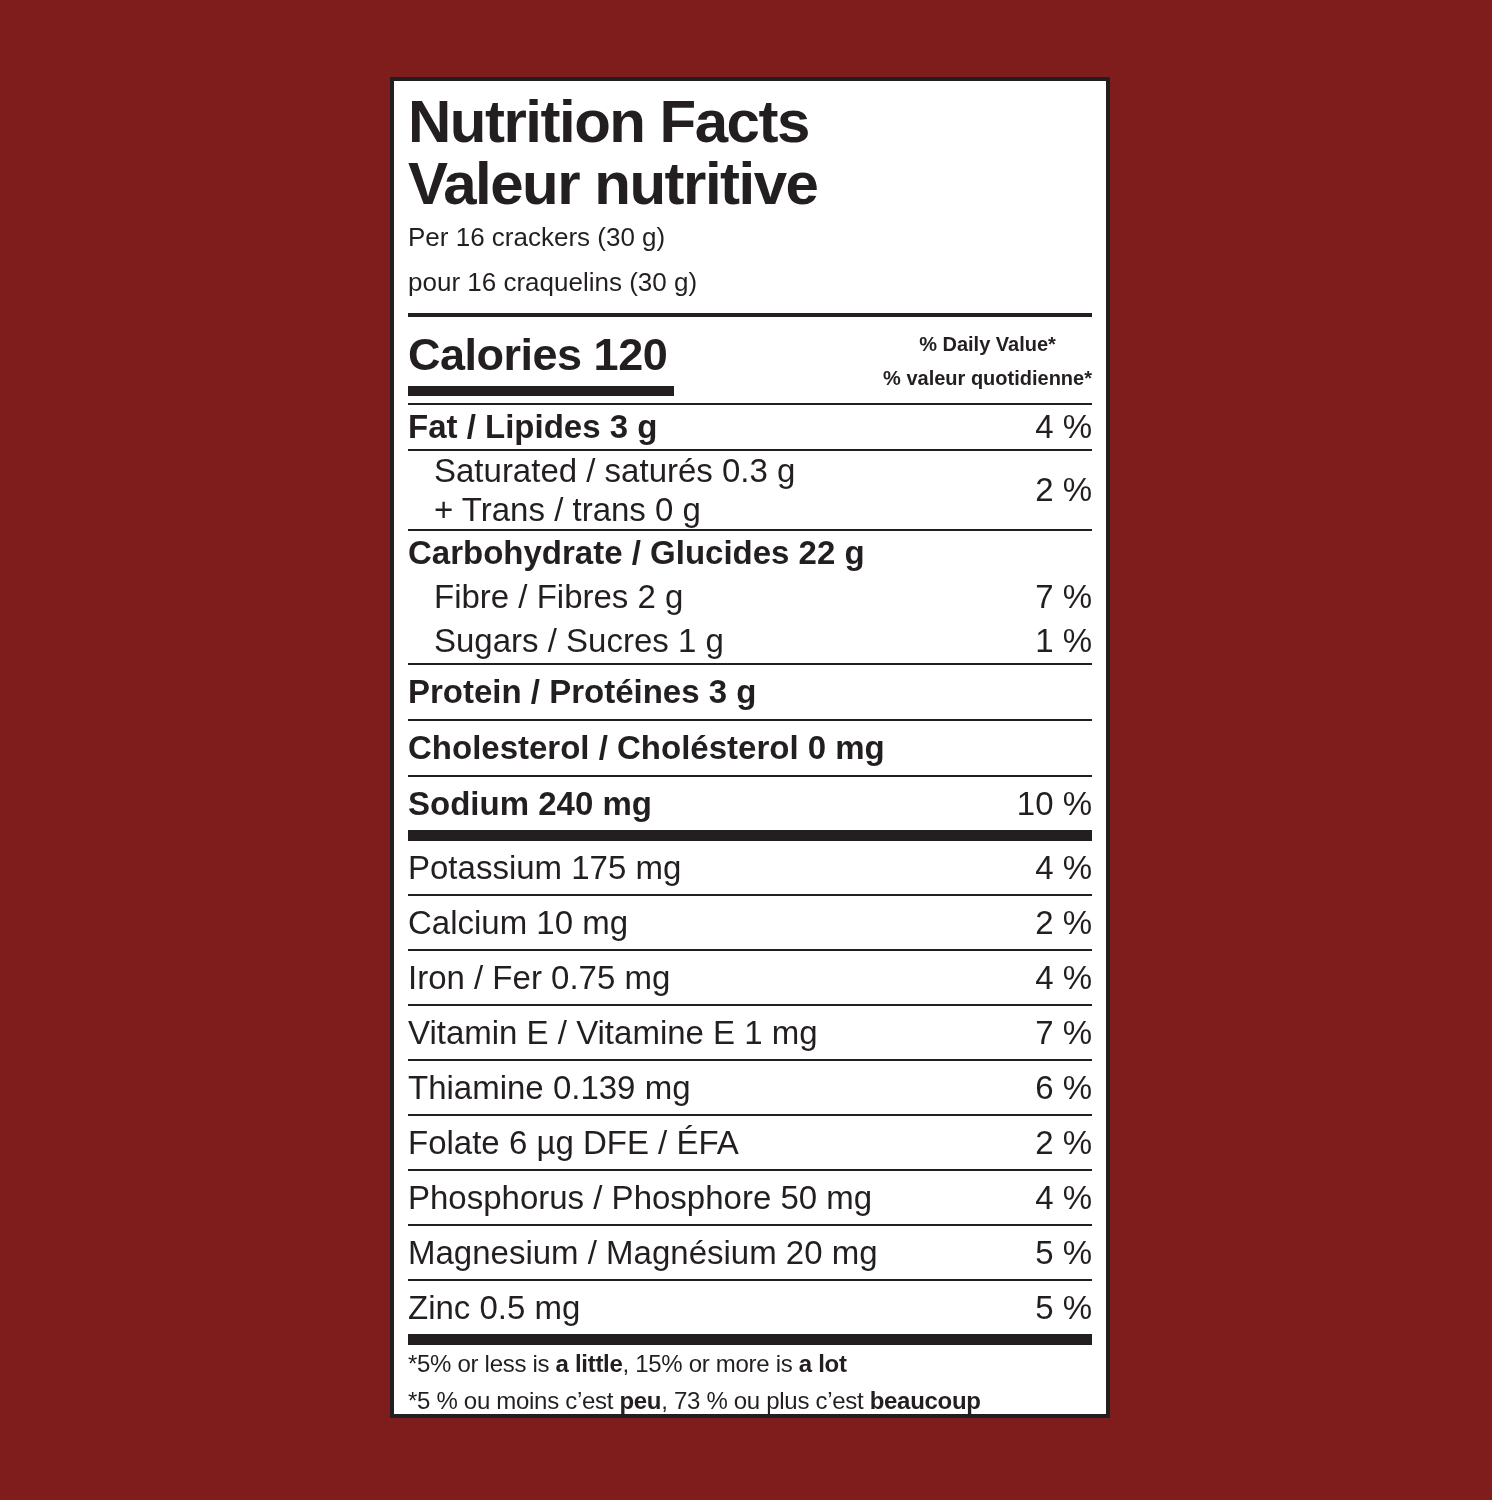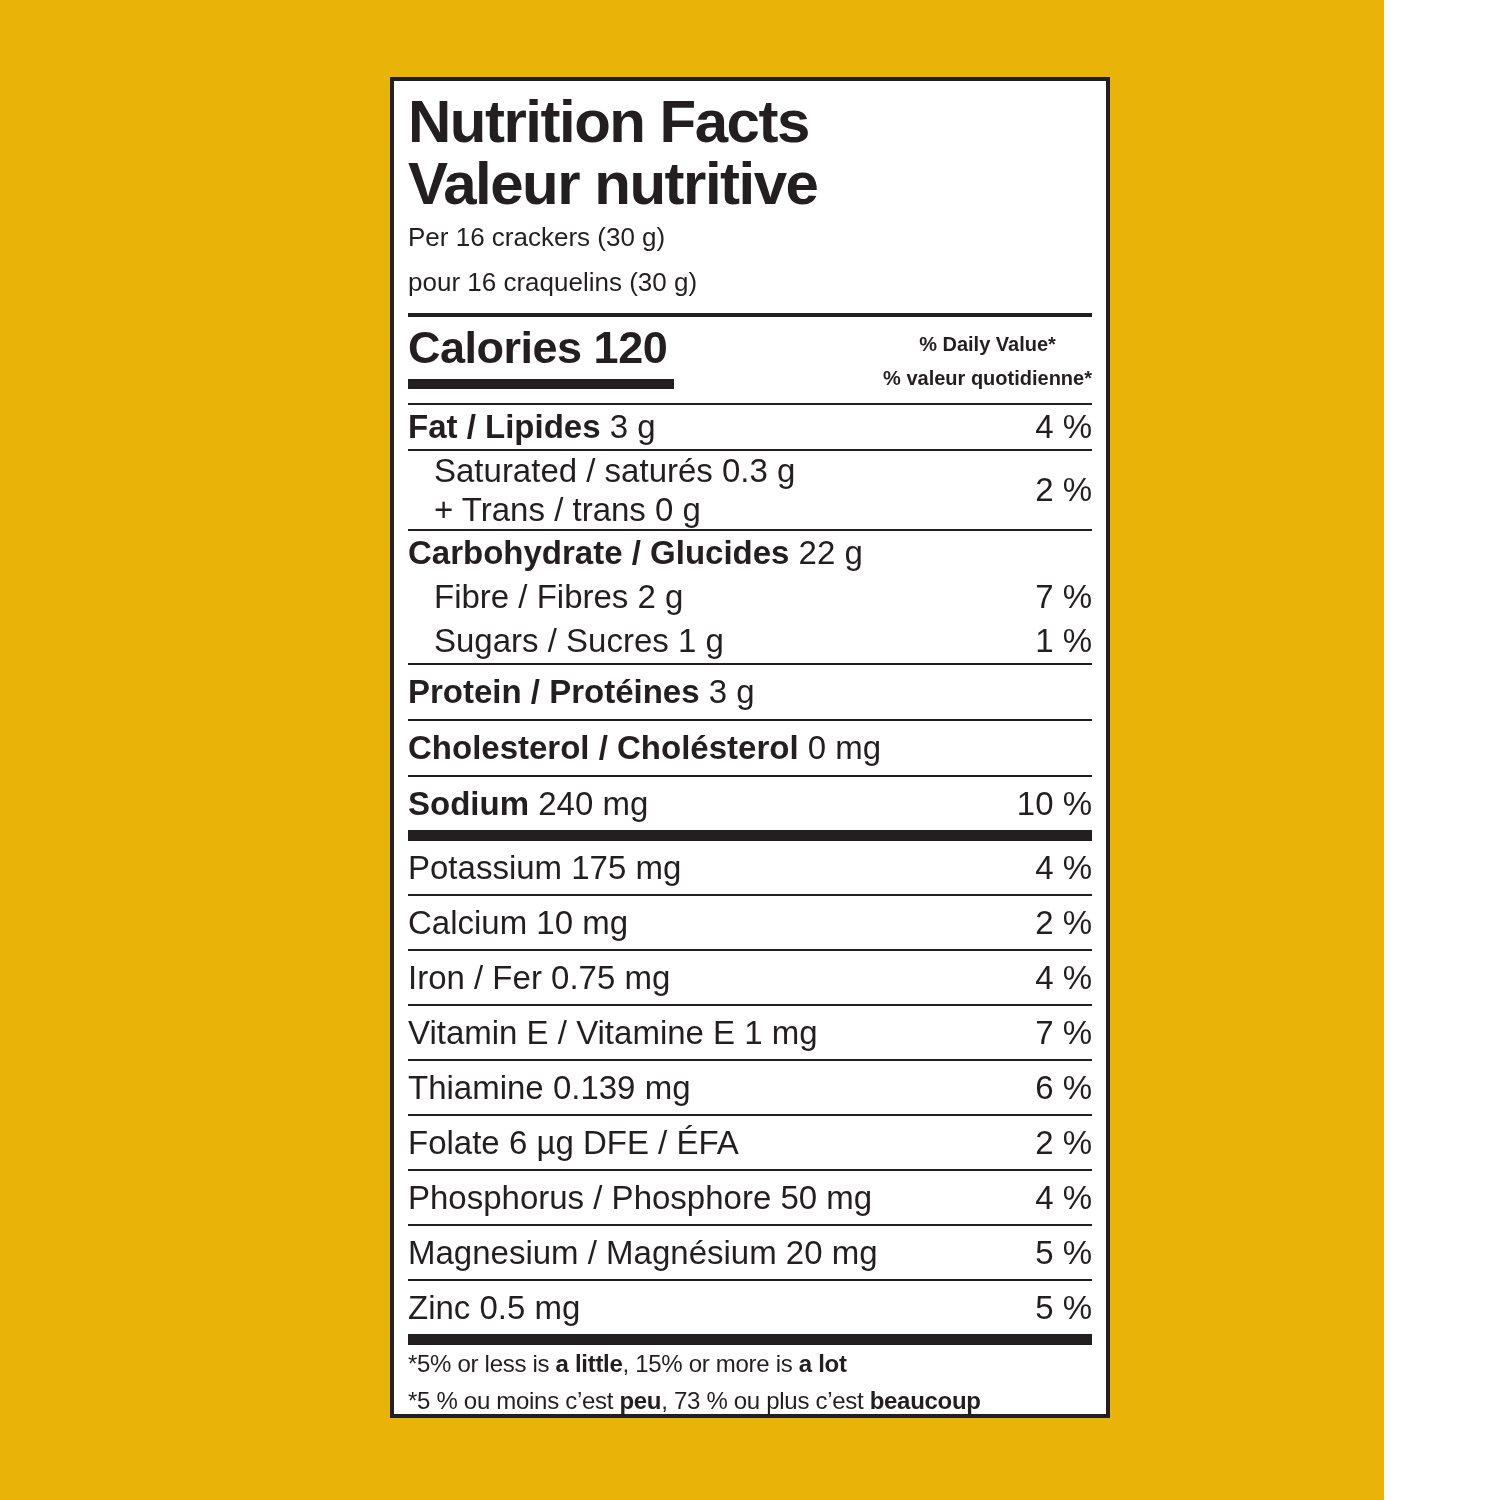--- a/index.html
+++ b/index.html
@@ -6,23 +6,23 @@
     margin: 0;
     padding: 0;
     background: #ffffff;
     width: 1500px;
     height: 1500px;
     font-family: "Liberation Sans", "DejaVu Sans", sans-serif;
     color: #231f20;
   }
   .canvas {
     position: relative;
-    width: 1384px;
+    width: 1492px;
     height: 1500px;
-    background: #eab308;
+    background: #7f1d1d;
     overflow: hidden;
   }
   .nft {
     position: absolute;
     left: 390px;
     top: 77px;
     width: 720px;
     height: 1341px;
     box-sizing: border-box;
     border: 4px solid #231f20;
@@ -53,20 +53,21 @@
     padding-top: 8px;
     box-sizing: border-box;
   }
   .cal-left { }
   .cal-text {
     font-size: 45px;
     line-height: 46px;
     font-weight: bold;
     letter-spacing: -0.5px;
     white-space: nowrap;
+    margin-top: 7px;
   }
   .cal-bar {
     height: 10px;
     background: #231f20;
     width: 266px;
     margin-top: 8px;
   }
   .dv-head {
     text-align: center;
     font-size: 20px;
@@ -78,21 +79,21 @@
 
   .row {
     display: flex;
     justify-content: space-between;
     align-items: center;
     font-size: 33px;
     line-height: 38px;
     white-space: nowrap;
   }
   .row .nm  { font-weight: bold; }
-  .row .amt { font-weight: normal; margin-top: 16px; }
+  .row .amt { font-weight: bold; margin-top: 16px; }
   .row .dv  { font-weight: normal; }
   .h44 { min-height: 44px; }
   .h54 { min-height: 54px; }
   .h53 { min-height: 53px; }
   .indent { padding-left: 26px; }
 
   .group {
     display: flex;
     justify-content: space-between;
     align-items: center;

